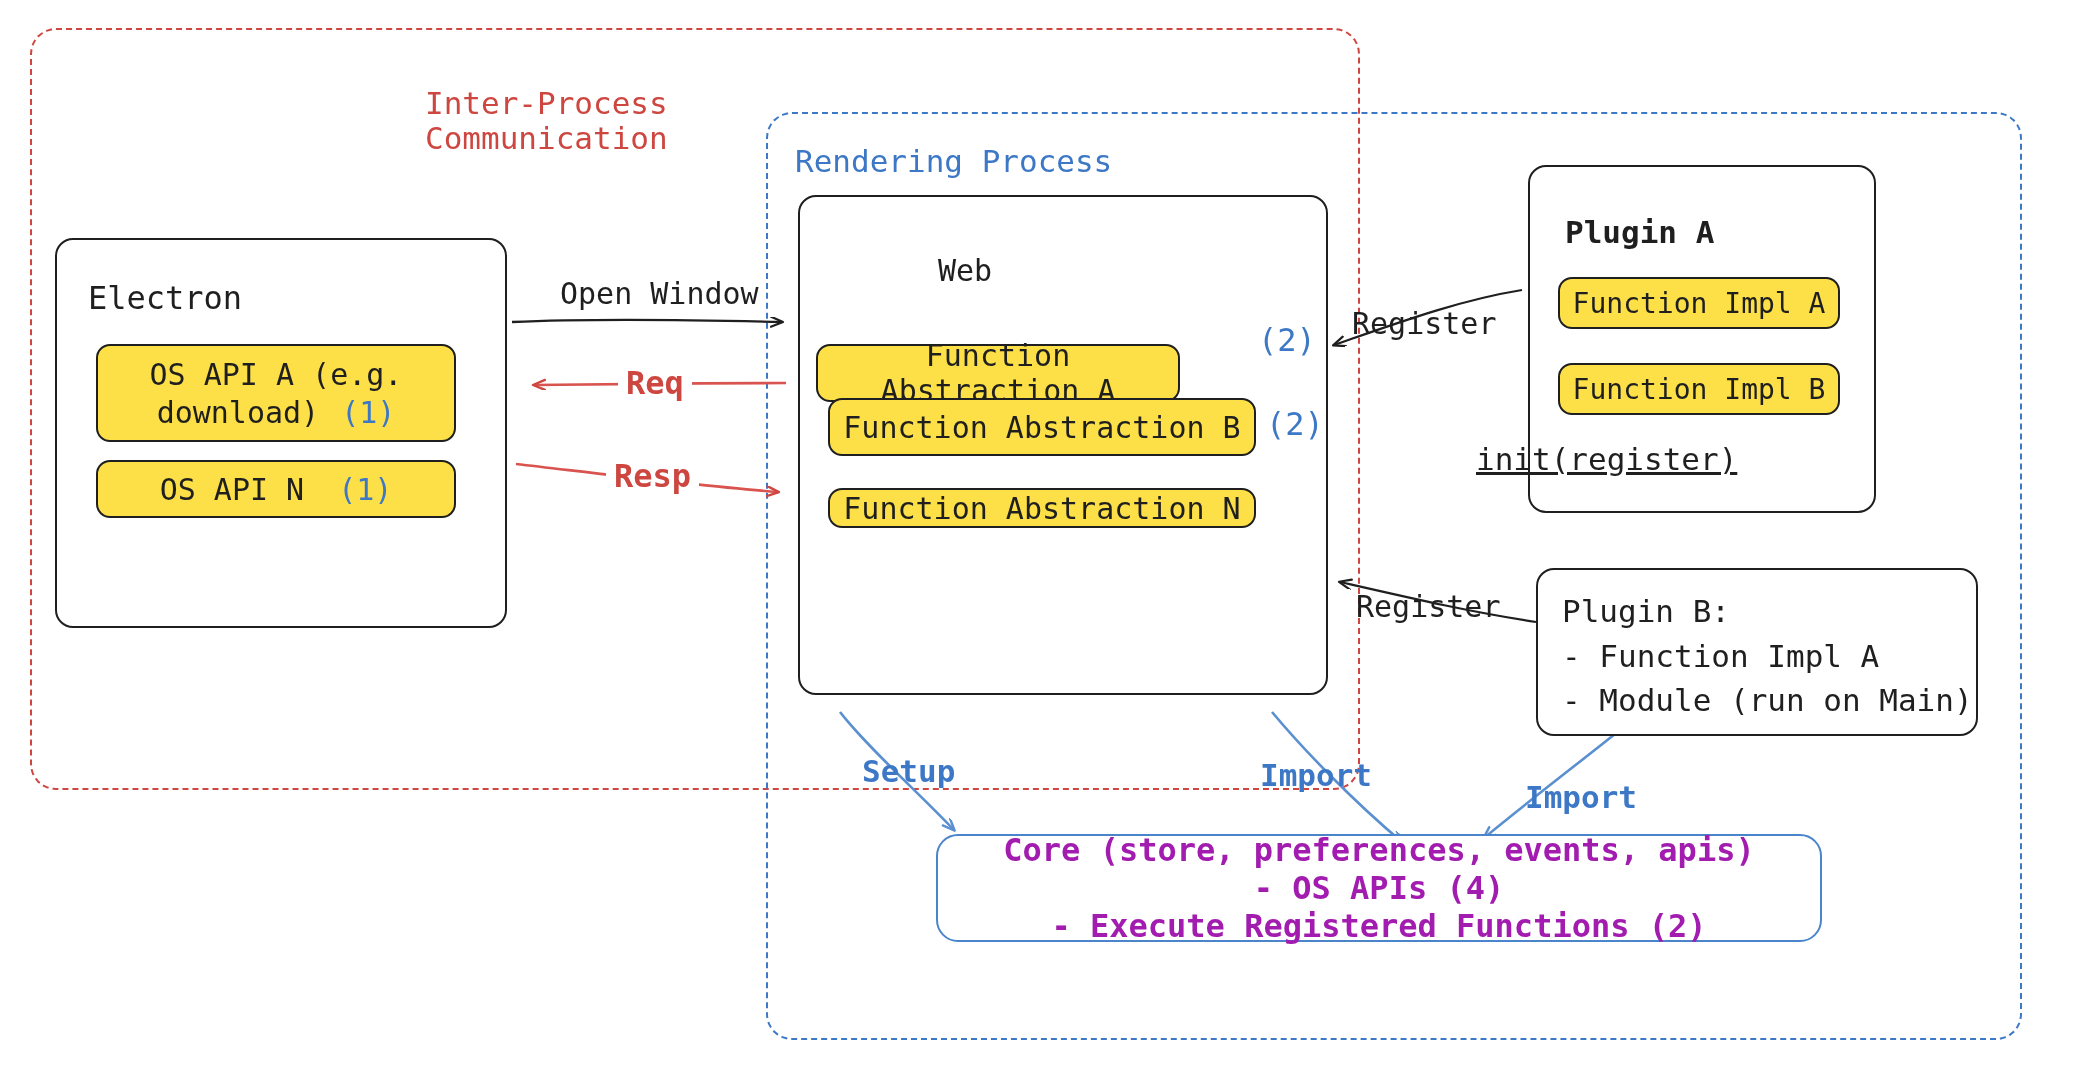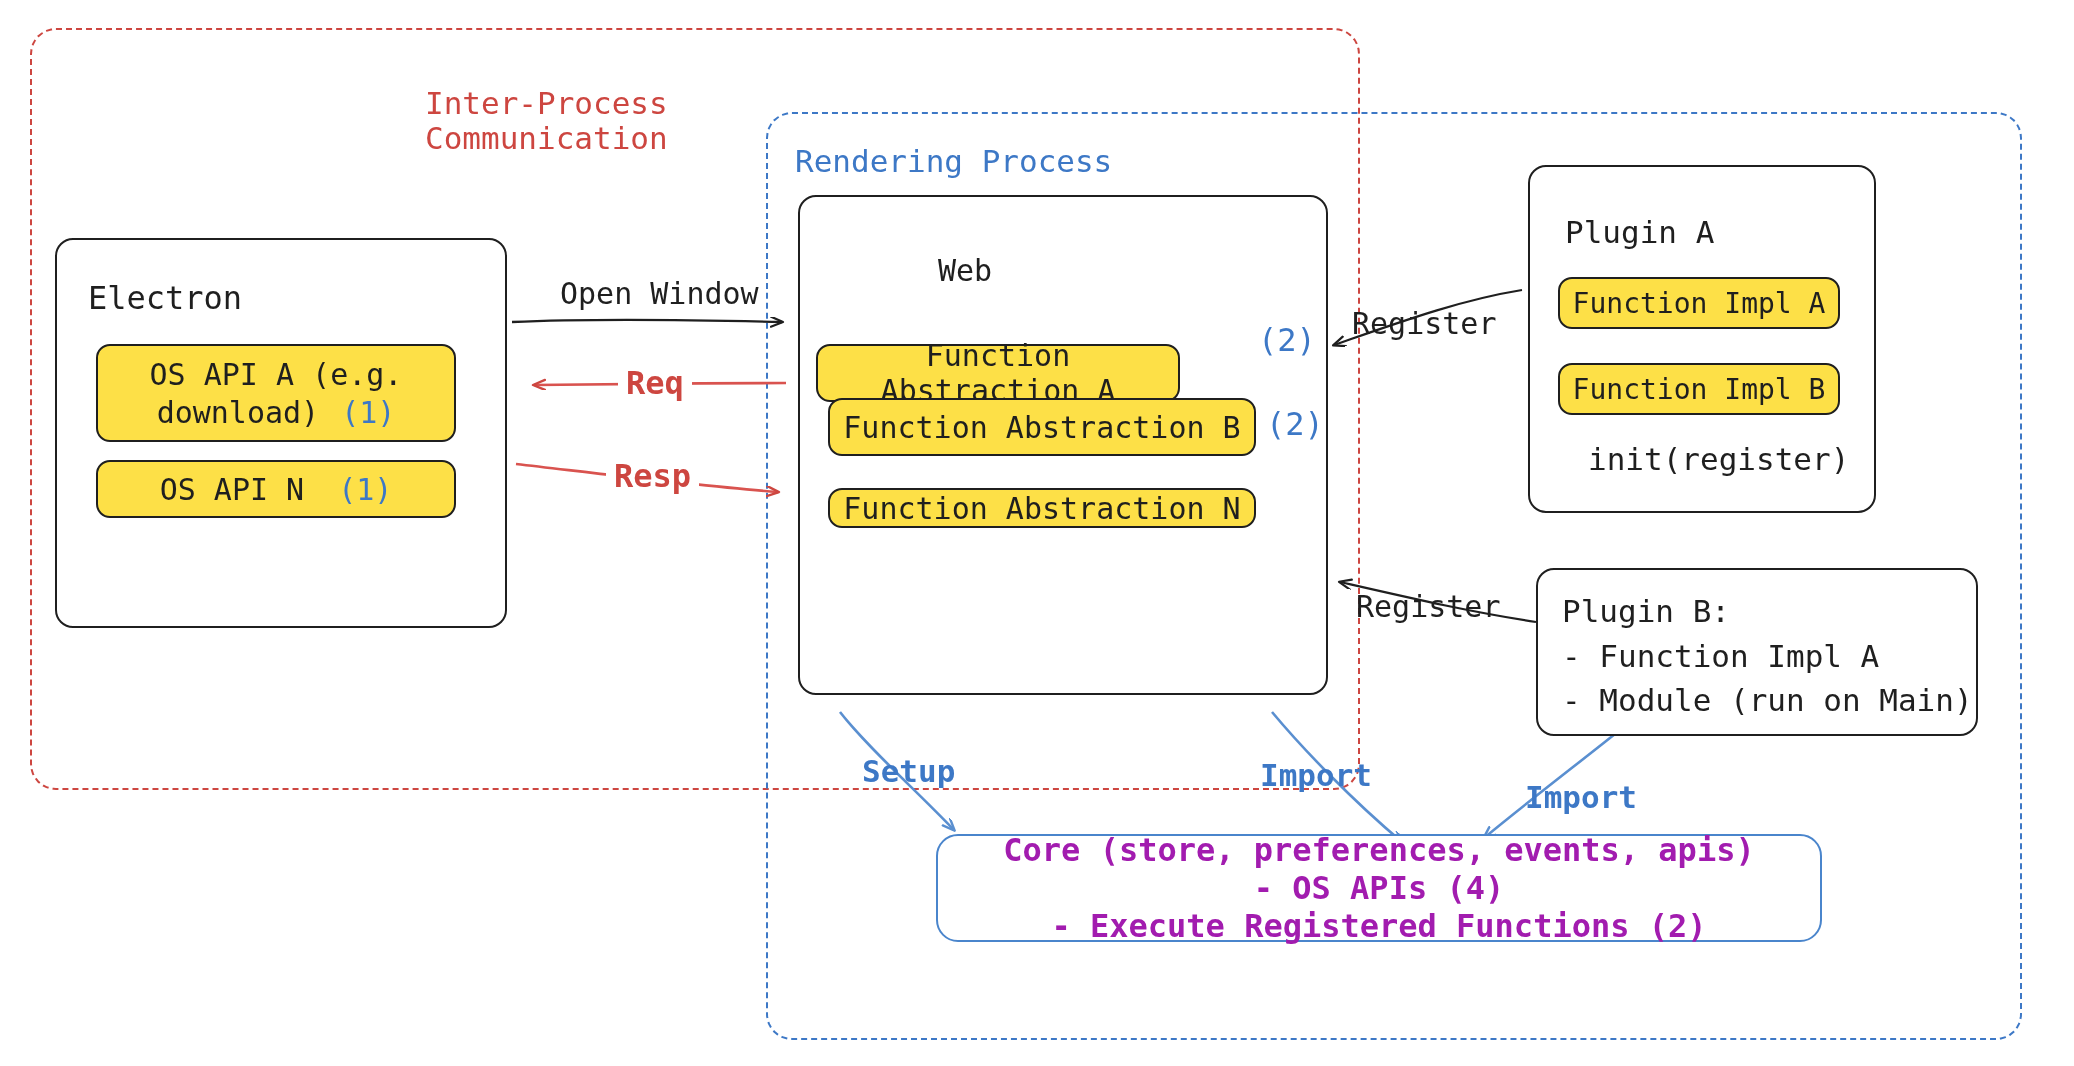--- a/index.html
+++ b/index.html
@@ -192,31 +192,31 @@
   </div>
   <div class="lbl fs32 t-blue" style="left:1266px; top:404px;">(2)</div>
 
   <div class="inner-box" style="left:828px; top:488px; width:428px; height:40px;">
     <span class="fs30 t-black">Function Abstraction N</span>
   </div>
 
 
   <div class="box" style="left:1528px; top:165px; width:348px; height:348px;"></div>
 
-  <div class="lbl fs31 t-black" style="left:1565px; top:213px;">Plugin A</div>
+  <div class="lbl fs31 t-black" style="left:1565px; top:213px;font-weight:bold;">Plugin A</div>
 
   <div class="inner-box" style="left:1558px; top:277px; width:282px; height:52px;">
     <span class="fs28 t-black">Function Impl A</span>
   </div>
 
   <div class="inner-box" style="left:1558px; top:363px; width:282px; height:52px;">
     <span class="fs28 t-black">Function Impl B</span>
   </div>
 
-  <div class="lbl fs31 t-black" style="left:1588px; top:440px;">init(register)</div>
+  <div class="lbl fs31 t-black" style="left:1476px; top:440px;text-decoration:underline;">init(register)</div>
 
   <div class="box" style="left:1536px; top:568px; width:442px; height:168px;"></div>
 
   <div class="lbl fs31 t-black" style="left:1562px; top:592px;">Plugin B:</div>
 
   <div class="lbl fs31 t-black" style="left:1562px; top:637px;">- Function Impl A</div>
 
   <div class="lbl fs31 t-black" style="left:1562px; top:681px;">- Module (run on Main)</div>
 
   <div class="core-box" style="left:936px; top:834px; width:886px; height:108px;">

